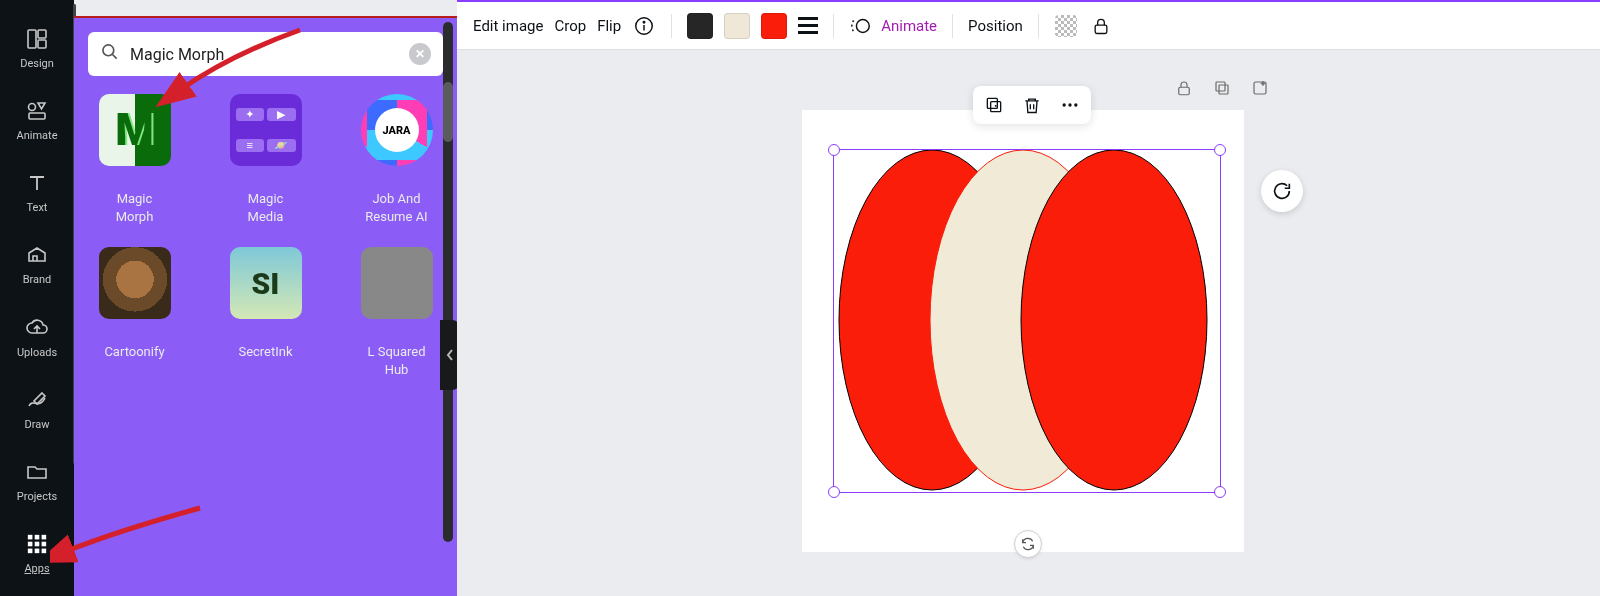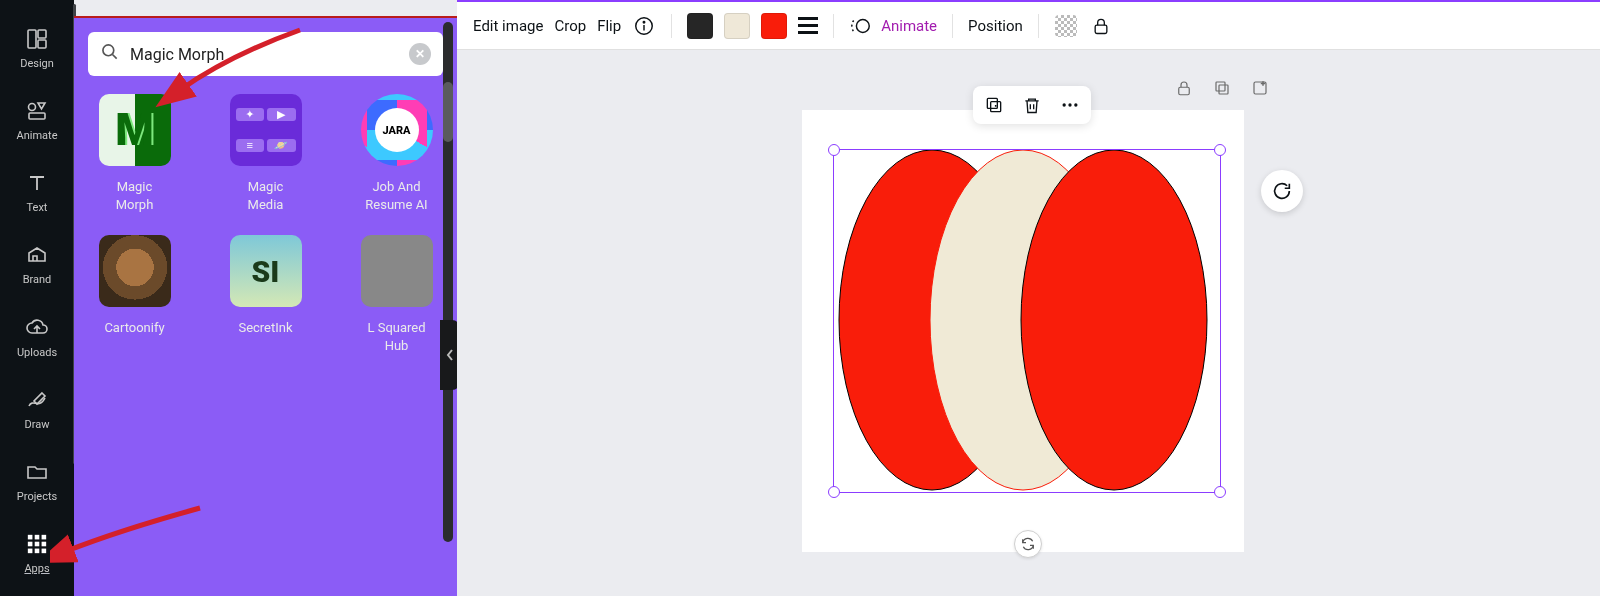--- a/index.html
+++ b/index.html
@@ -42,21 +42,21 @@
   }
   .apps-grid {
     margin-top: 18px; display: grid; grid-template-columns: repeat(3, 1fr);
     column-gap: 38px; row-gap: 22px;
   }
   .app-card { display:flex; flex-direction:column; align-items:center; cursor:pointer; }
   .app-thumb {
     width: 72px; height: 72px; border-radius: 10px; overflow:hidden;
     display:flex; align-items:center; justify-content:center;
   }
-  .app-label { color:#eaeaea; font-size:13px; text-align:center; margin-top:12px; line-height:1.35; }
+  .app-label { color:#eaeaea; font-size:13px; text-align:center; margin-top:24px; line-height:1.35; }
 
   .panel-scroll { position:absolute; right:4px; top:4px; width:10px; height: 520px; background:#2b2c2e; border-radius:5px;}
   .panel-scroll .thumb { position:absolute; left:0; top:60px; width:10px; height:60px; background:#5a5b5d; border-radius:5px;}
 
   .collapse-tab {
     position:absolute; left:440px; top:320px; width:20px; height:70px;
     background:#18191b; border-radius:0 8px 8px 0; display:flex; align-items:center; justify-content:center;
     color:#bbb; cursor:pointer;
   }
 

